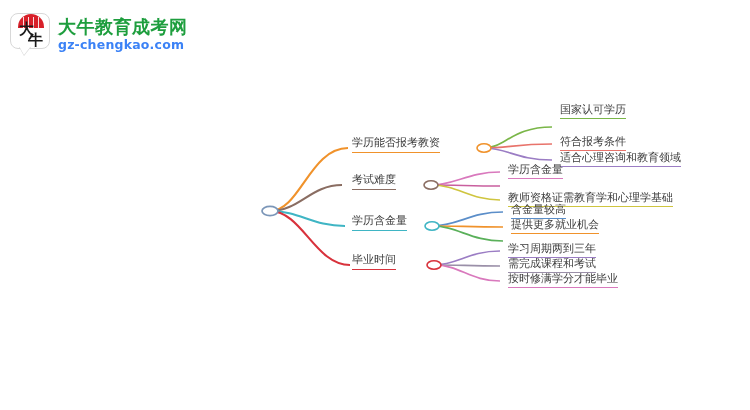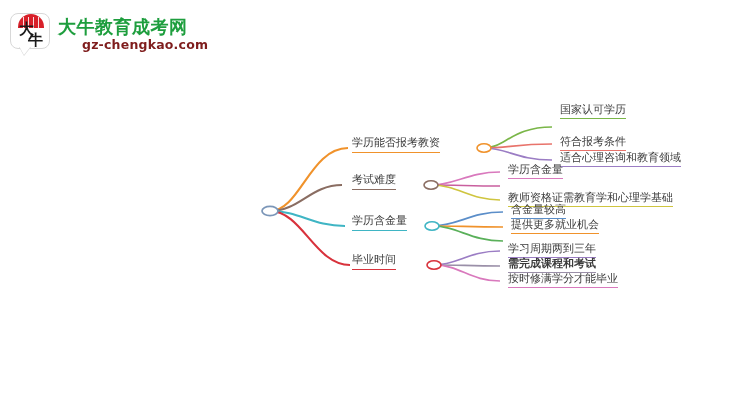--- a/index.html
+++ b/index.html
@@ -97,30 +97,30 @@
   #logo-cjk .c2 { transform: translate(5px, -1px); }
   #logo-text { display: flex; flex-direction: column; justify-content: center; }
   #logo-title {
     font-family: "DejaVu Sans", sans-serif;
     font-size: 18px;
     font-weight: 700;
     color: #1e9e3e;
     letter-spacing: .5px;
     line-height: 21px;
     white-space: nowrap;
+    text-align: center;
   }
   #logo-url {
     font-family: "DejaVu Sans", sans-serif;
     font-size: 12.5px;
     font-weight: 700;
-    color: #7f1d1d;
+    color: #3b82f6;
     letter-spacing: .2px;
     line-height: 16px;
     white-space: nowrap;
-    margin-left: 24px;
   }
 
   
   #mindmap {
     position: absolute;
     left: 0;
     top: 0;
     width: 750px;
     height: 410px;
   }
@@ -248,20 +248,20 @@
   <div class="node node-l2" style="left:511px; top:217px; border-bottom-color:#f0922b;">
     <span>提供更多就业机会</span>
   </div>
 
   <div class="node node-l1" style="left:352px; top:252px; border-bottom-color:#d8323c;">
     <span>毕业时间</span>
   </div>
   <div class="node node-l2" style="left:508px; top:241px; border-bottom-color:#9b7dc4;">
     <span>学习周期两到三年</span>
   </div>
-  <div class="node node-l2" style="left:508px; top:256px; border-bottom-color:#9a8fa8;font-weight:bold;">
+  <div class="node node-l2" style="left:508px; top:256px; border-bottom-color:#9a8fa8;">
     <span>需完成课程和考试</span>
   </div>
   <div class="node node-l2" style="left:508px; top:271px; border-bottom-color:#d979bd;">
     <span>按时修满学分才能毕业</span>
   </div>
 
 </div>
 
 </body></html>

